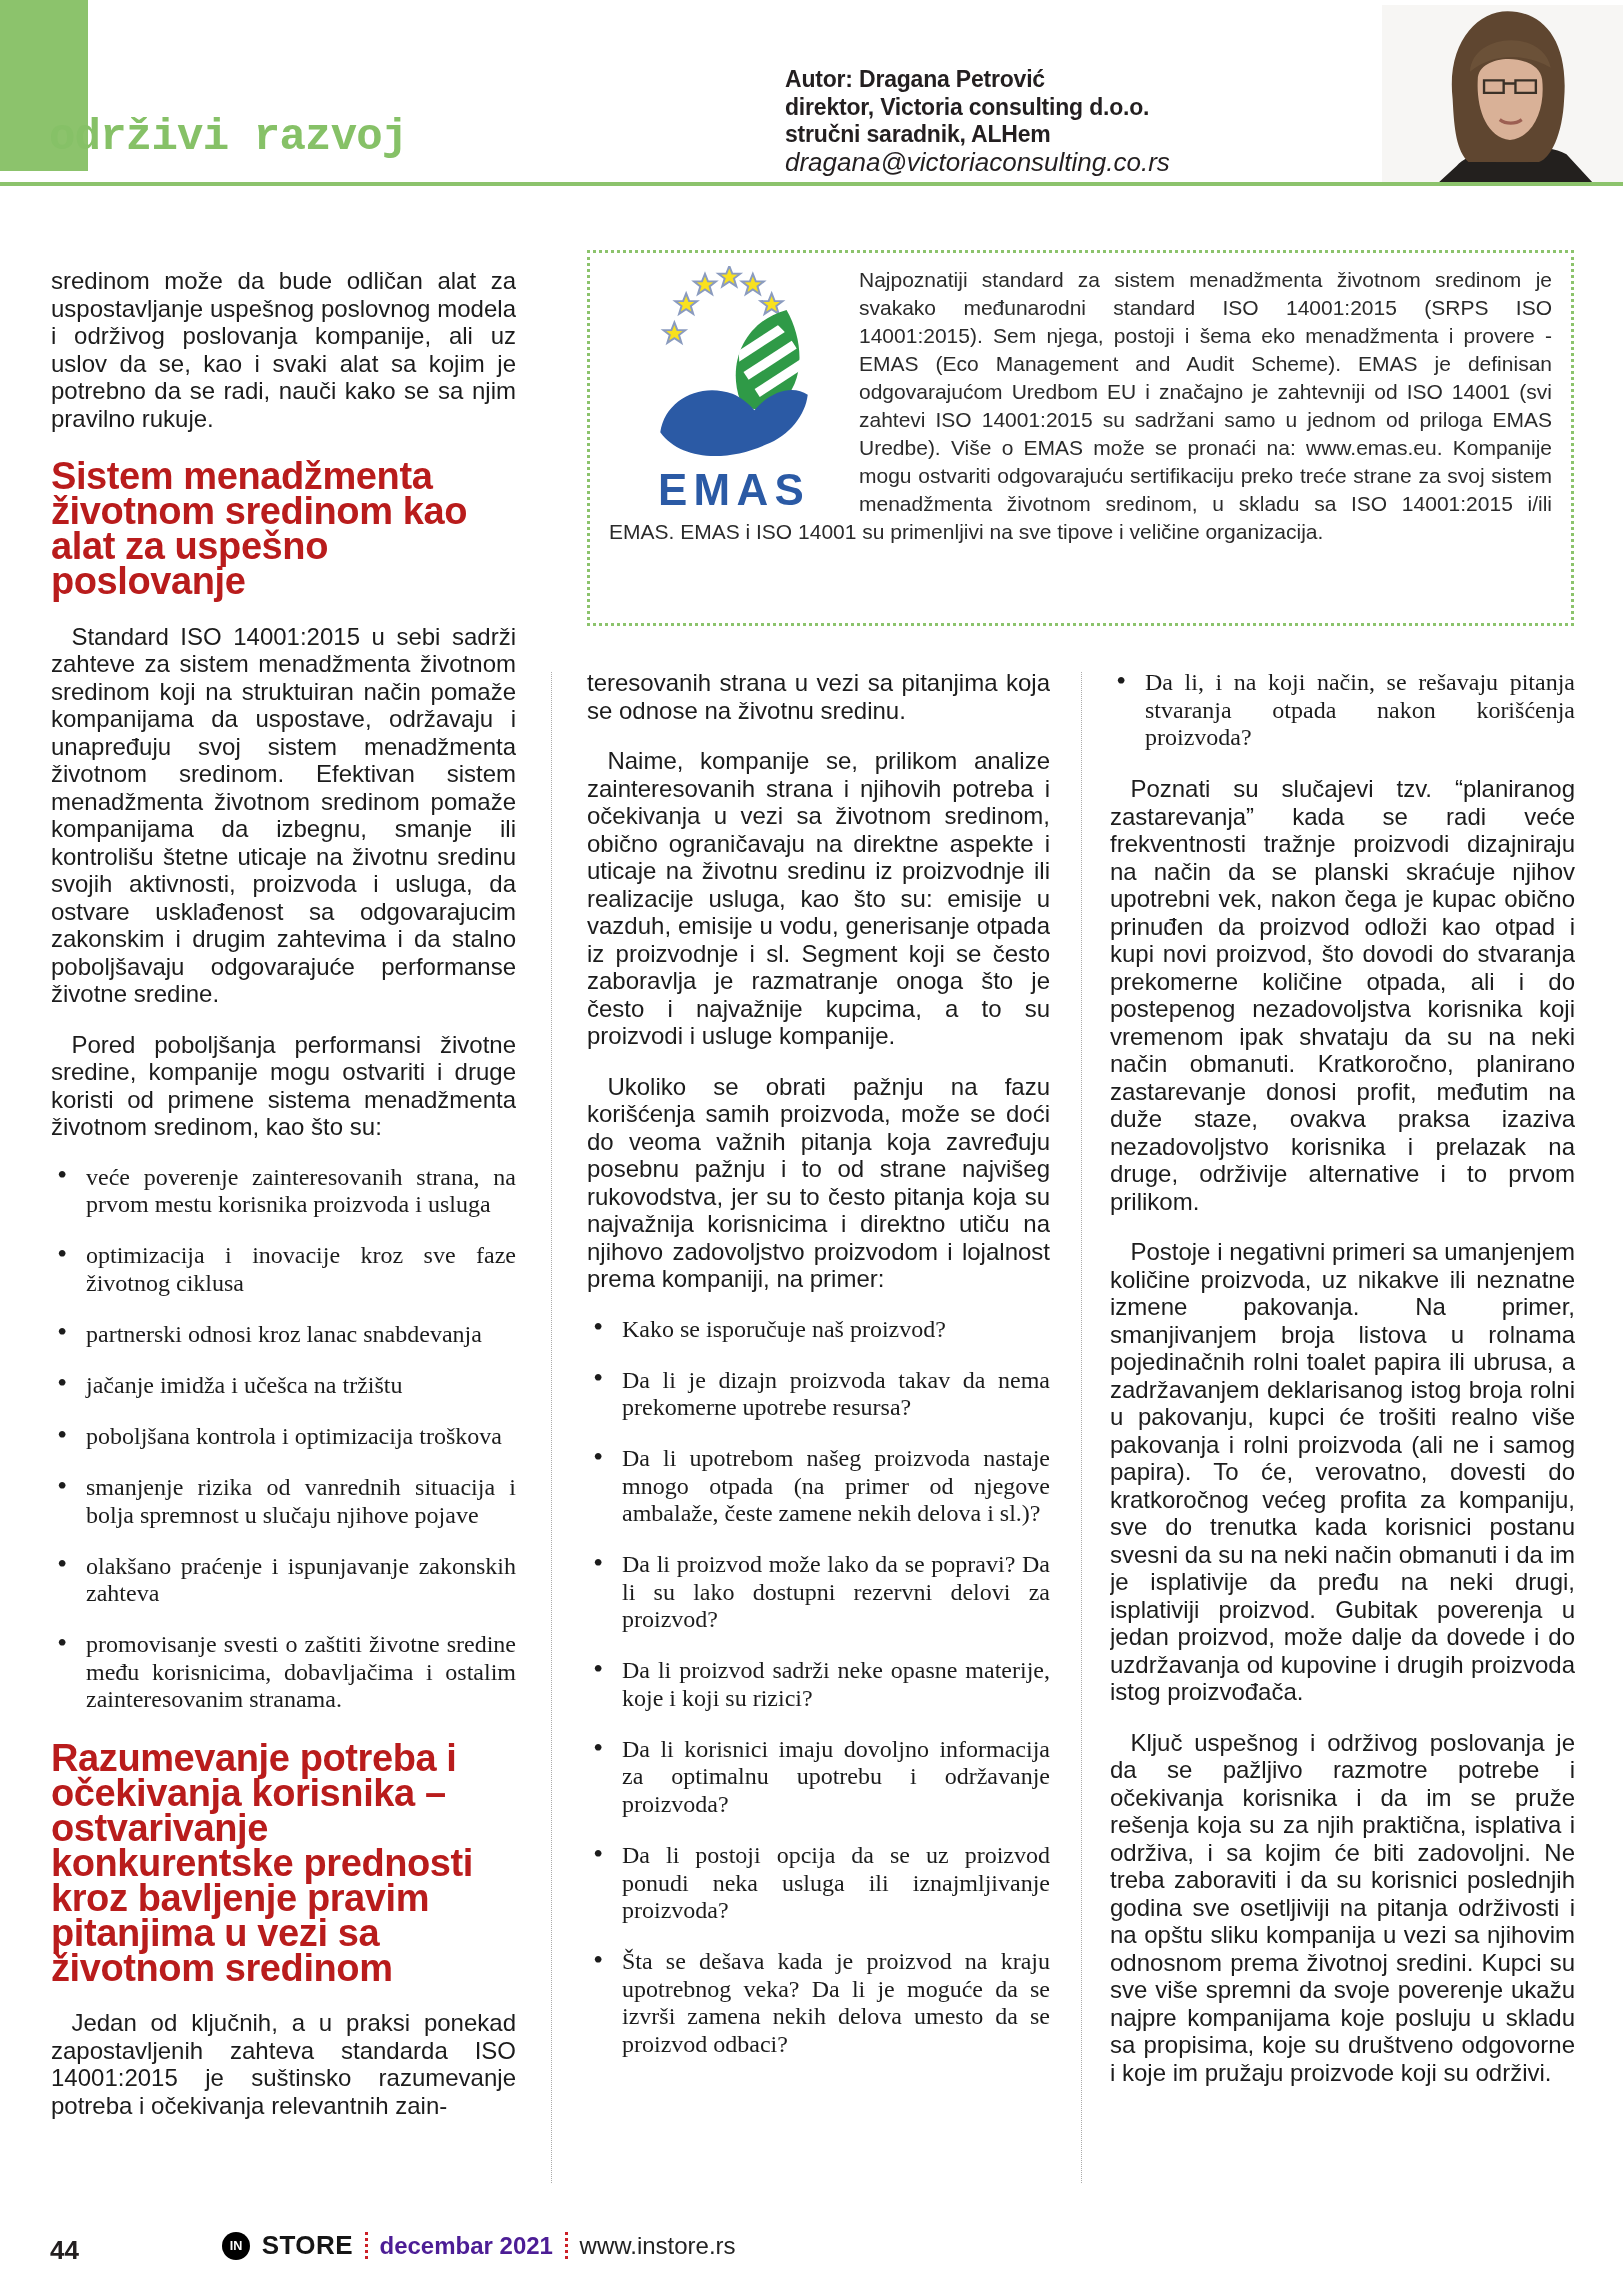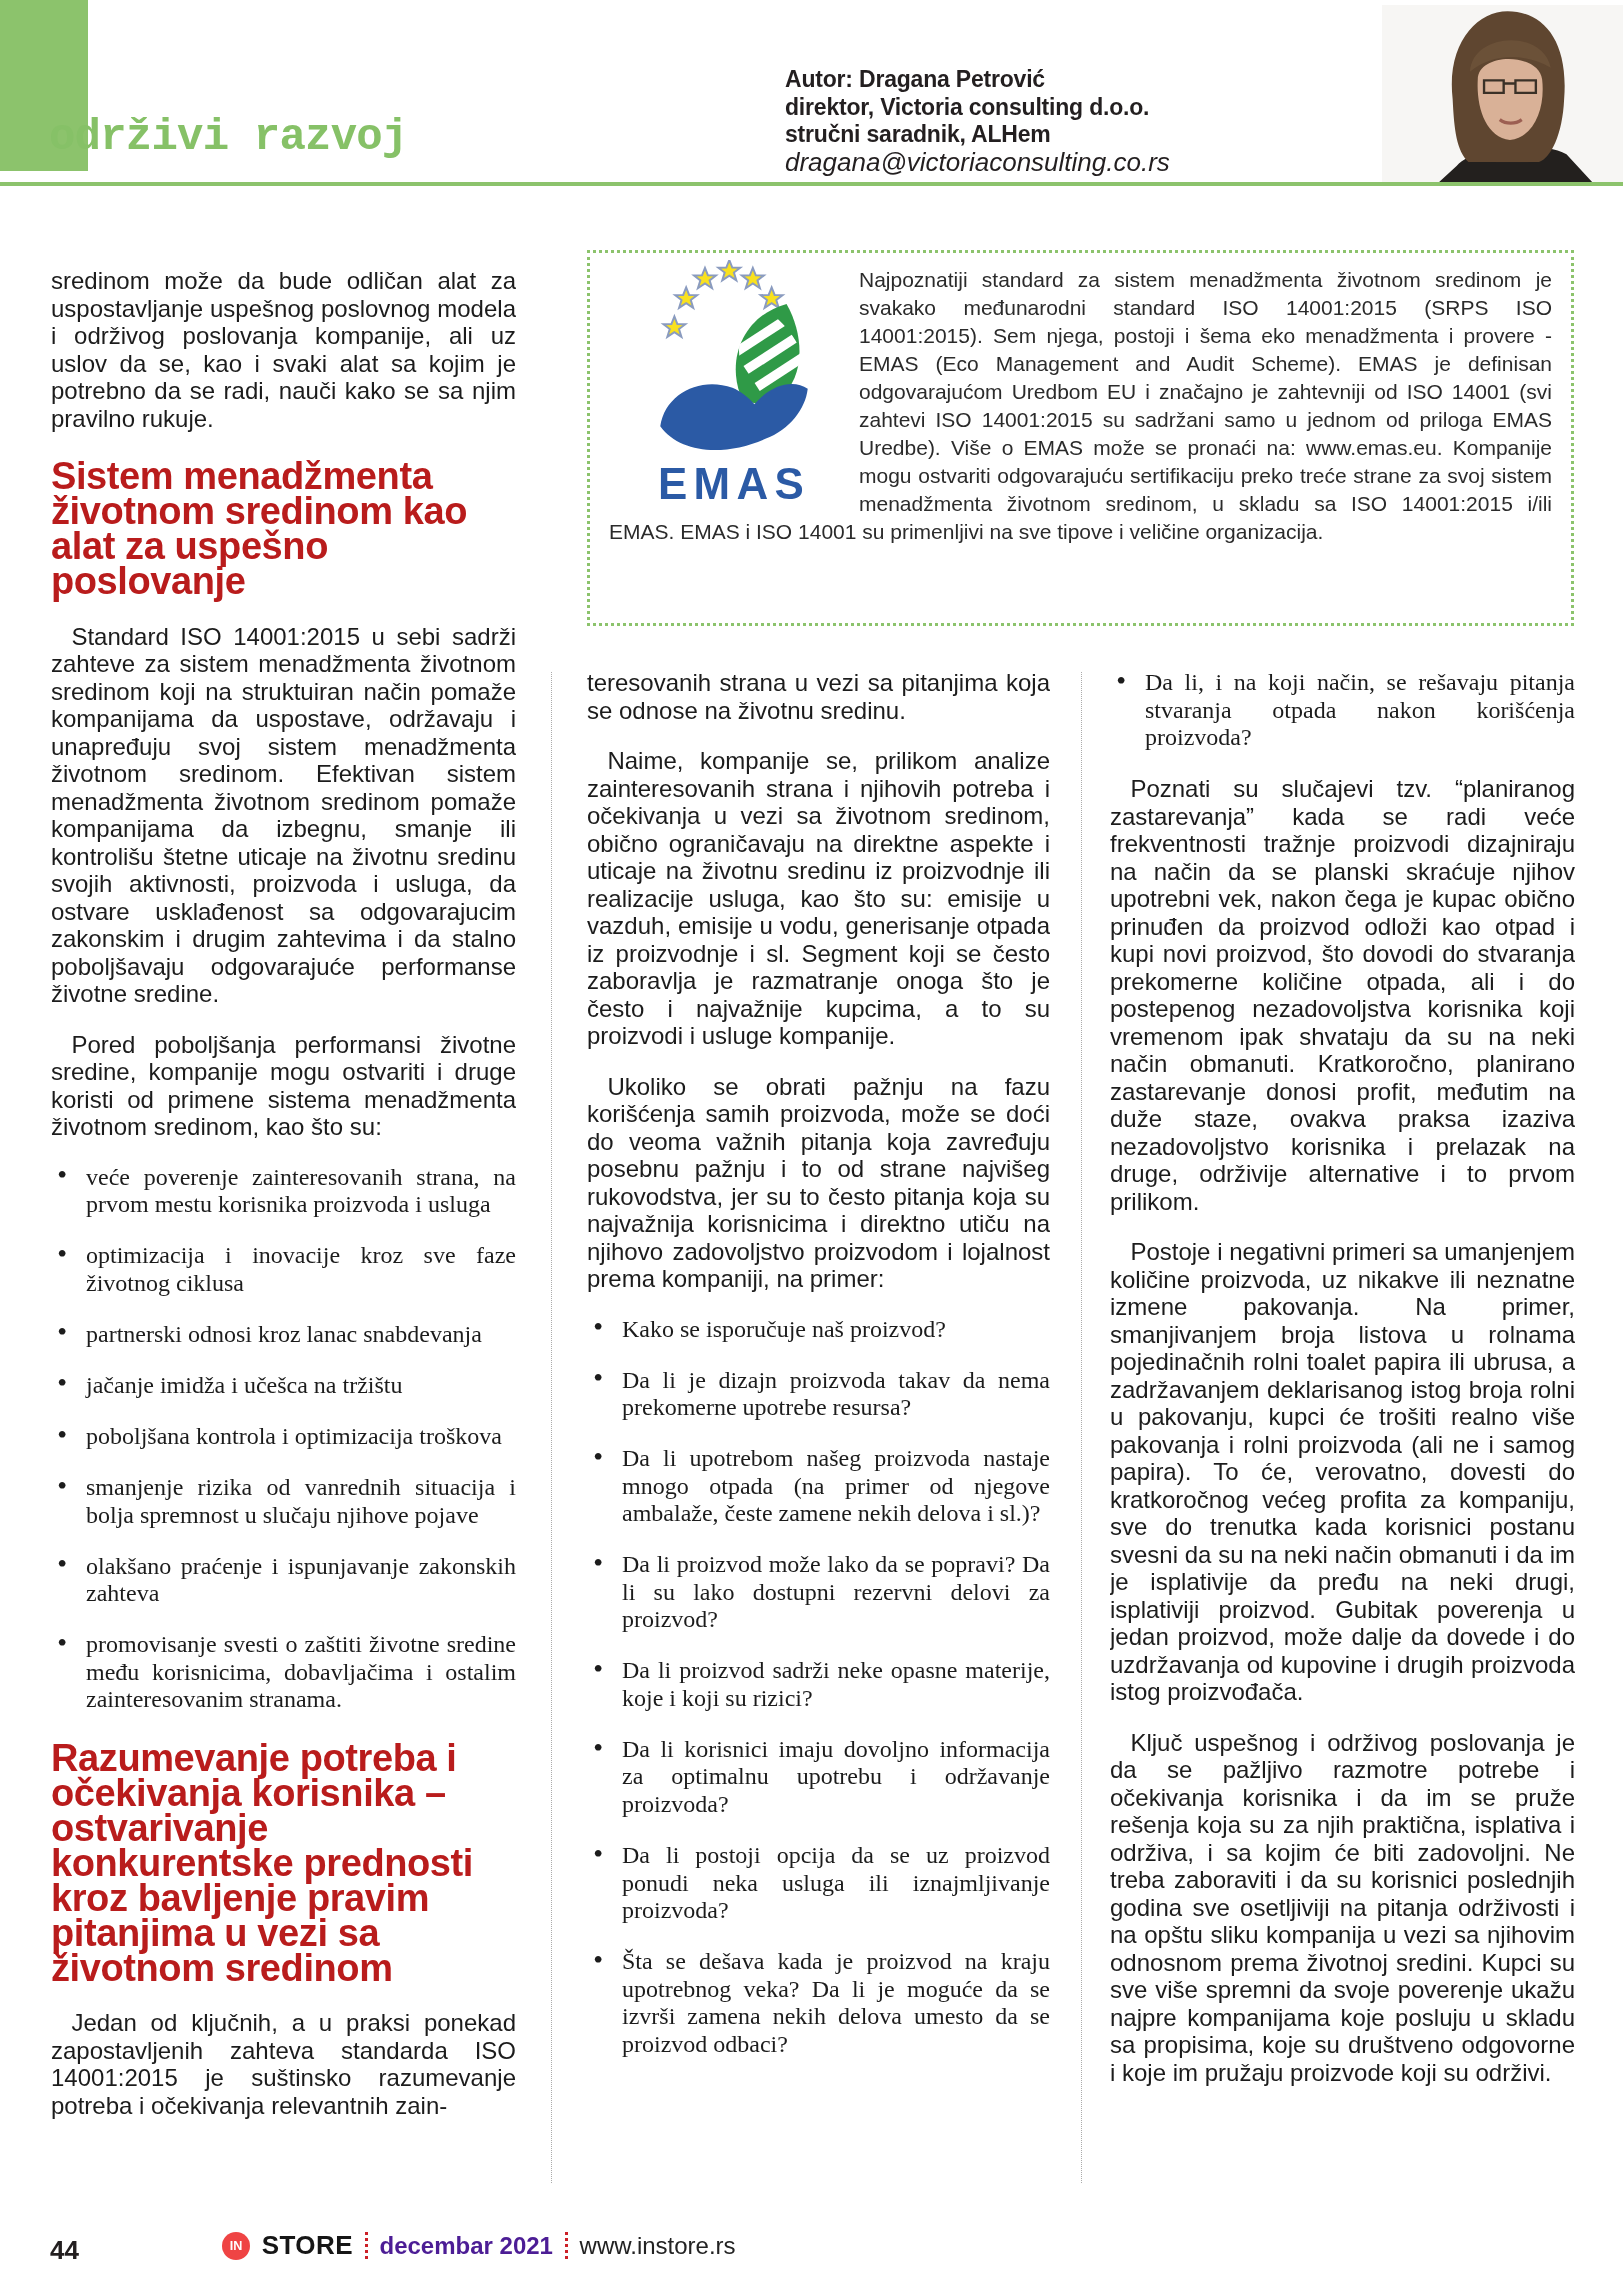--- a/index.html
+++ b/index.html
@@ -11,41 +11,41 @@
         font-weight:bold;font-size:44px;line-height:1;color:#86c167;letter-spacing:-0.8px;}
   .green-rule{position:absolute;left:0;top:182px;width:1623px;height:3.9px;background:#8cc36c;}
   .author-block{position:absolute;left:785px;top:66px;width:509px;text-align:left;color:#231f20;}
   .author-block .al{font-weight:bold;font-size:23px;line-height:27.5px;letter-spacing:-0.2px;}
   .author-block .email{font-weight:normal;font-size:26px;line-height:27.5px;font-style:italic;}
   .portrait{position:absolute;left:1382px;top:4.7px;width:241px;height:179px;overflow:hidden;}
   
   .infobox{position:absolute;left:587px;top:250px;width:987px;height:376px;box-sizing:border-box;
         border:3.1px dotted #8cc36c;padding:12.6px 19px 9.4px 19px;color:#2b2b2b;
         font-size:21px;line-height:28px;text-align:justify;}
-  .logo-float{float:left;width:250px;height:240px;display:flex;align-items:center;justify-content:center;}
+  .logo-float{float:left;width:250px;height:240px;display:flex;align-items:flex-start;justify-content:center;}
   .infobox p{margin:0;}
   
   .vdot{position:absolute;top:672px;height:1511px;width:0;border-left:1.6px dotted #ababab;}
   .vd1{left:551px;}
   .vd2{left:1081px;}
   .col{position:absolute;overflow:hidden;color:#1c1c1c;}
   .col1{left:51px;top:267px;width:465px;height:1937px;}
   .col2{left:587px;top:669px;width:463px;height:1524px;}
   .col3{left:1110px;top:669px;width:465px;height:1500px;}
   .bp{font-family:Liberation Sans, sans-serif;font-size:24px;line-height:27.5px;text-align:justify;margin:0 0 23px 0;}
   .ind{text-indent:20.4px;}
   .colh{font-family:"Liberation Sans",sans-serif;font-weight:bold;font-size:38px;line-height:35px;
         color:#b91c1c;letter-spacing:-0.4px;margin:27px 0 23.6px 0;}
   .bullet{font-family:"Liberation Serif",serif;font-size:24px;line-height:27.5px;text-align:justify;
         position:relative;padding-left:35px;margin:0 0 23.6px 0;}
   .bullet::before{content:"\2022";position:absolute;left:6.3px;top:-2.4px;font-size:28px;color:#1c1c1c;}
   
   .page-number{position:absolute;left:50px;top:2235px;font-weight:bold;font-size:26px;color:#231f20;}
   .footer-row{position:absolute;left:222px;top:2230px;display:flex;align-items:center;gap:11.8px;}
-  .in-circle{width:28px;height:28px;border-radius:50%;background:#ef4444;color:#ffffff;
+  .in-circle{width:28px;height:28px;border-radius:50%;background:#000000;color:#ffffff;
         display:flex;align-items:center;justify-content:center;font-weight:bold;font-size:12.6px;}
   .store-label{font-weight:bold;font-size:26px;color:#161616;letter-spacing:0.4px;}
   .fsep{height:27px;width:0;border-left:3.1px dotted #cc2027;}
   .issue-date{font-weight:bold;font-size:24px;color:#4c1d95;}
   .website{font-size:24px;color:#222222;}
 </style>
 </head>
 <body>
 
 <div class="page">

